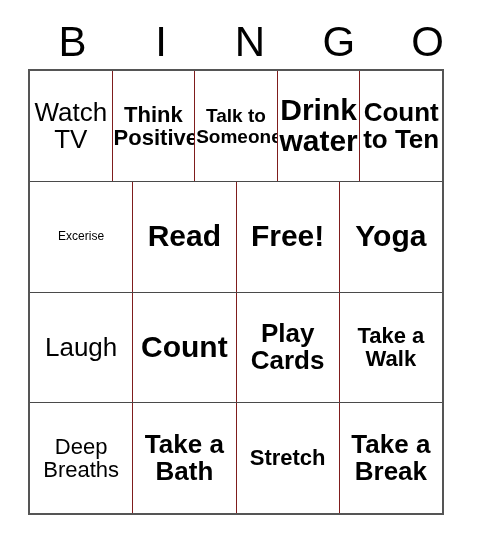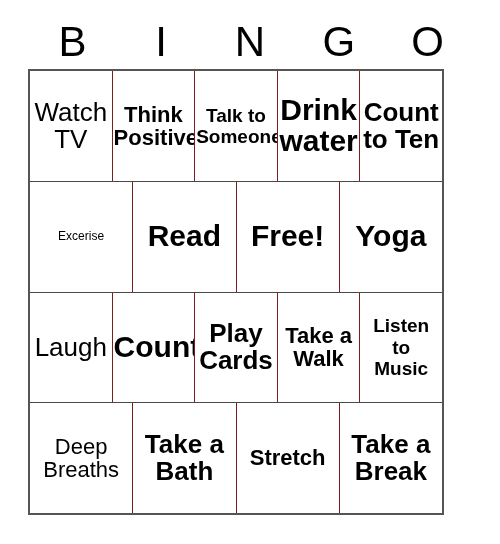--- a/index.html
+++ b/index.html
@@ -152,25 +152,20 @@
           <span class="cell-text">Count</span>
         </div>
       <div class="cell fs-lg">
           <span class="cell-text">Play
 Cards</span>
         </div>
       <div class="cell fs-md">
           <span class="cell-text">Take a
 Walk</span>
         </div>
-      <div class="cell fs-sm">
-          <span class="cell-text">Listen
-to
-Music</span>
-        </div>
     </div>
 
     <div class="grid-row">
       <div class="cell fs-md">
           <span class="cell-text">Deep
 Breaths</span>
         </div>
       <div class="cell fs-lg">
           <span class="cell-text">Take a
 Bath</span>

